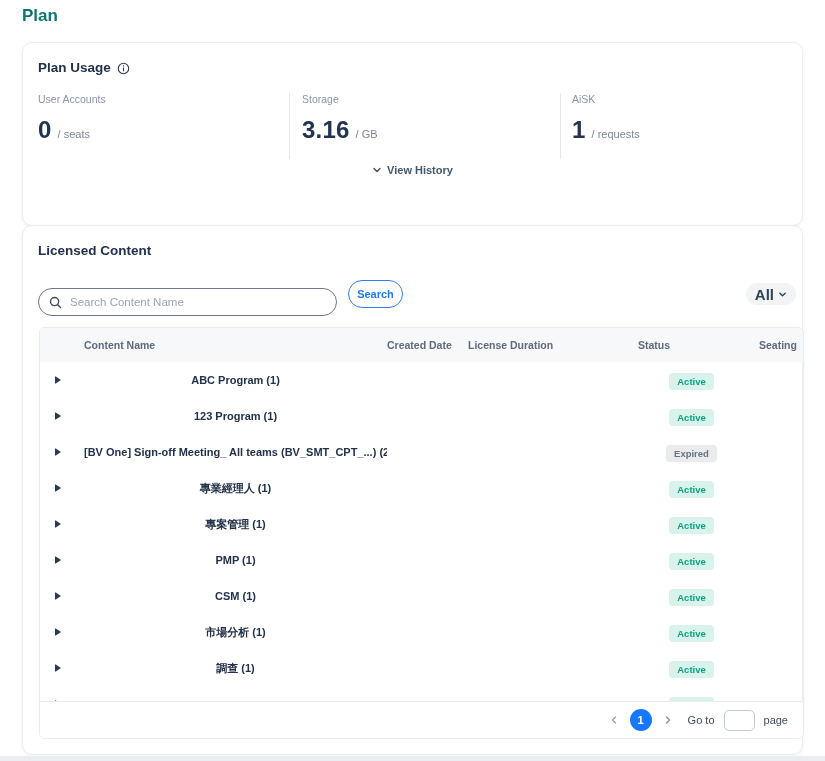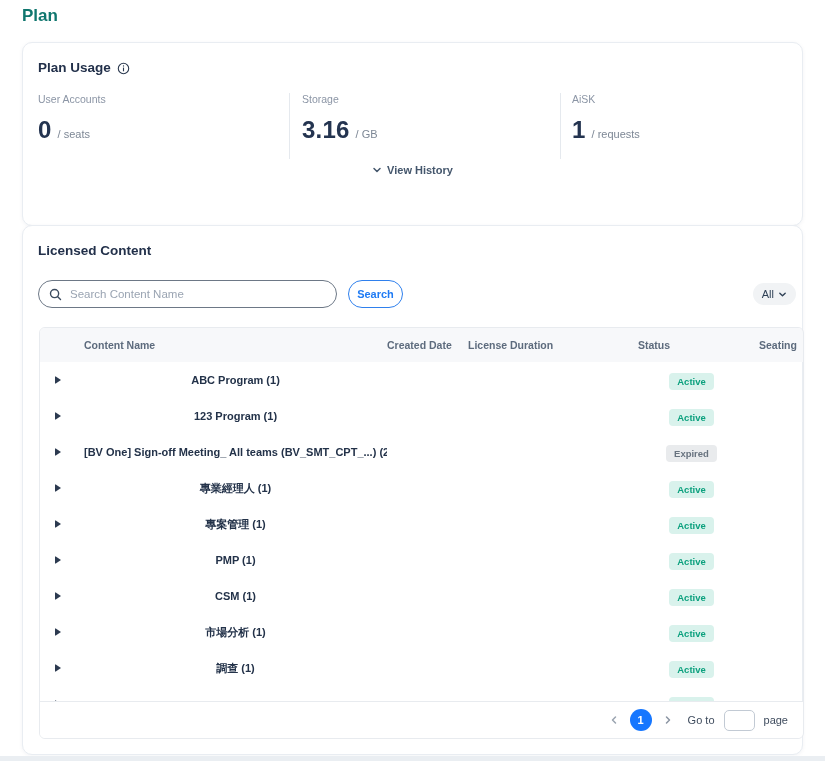--- a/index.html
+++ b/index.html
@@ -49,21 +49,21 @@
 
   .view-history {
     position:absolute; left:0; right:0; top:121px;
     display:flex; justify-content:center; align-items:center; gap:5px;
     cursor:pointer;
   }
   .view-history span { font-size:11px; font-weight:700; color:#44566c; }
 
   
   .search-box {
-    position:absolute; left:15px; top:54px;
+    position:absolute; left:15px; top:62px;
     width:299px; height:28px;
     border:1px solid #6d7886; border-radius:14px;
     display:flex; align-items:center; gap:8px;
     padding:0 10px; background:#fff;
   }
   .search-box input {
     border:none; outline:none; flex:1; font-size:11.5px;
     font-family:"Liberation Sans",sans-serif; color:#34455c; background:transparent;
   }
   .search-box input::placeholder { color:#9aa4b2; }
@@ -76,21 +76,21 @@
     font-family:"Liberation Sans",sans-serif;
     cursor:pointer;
   }
   .all-dropdown {
     position:absolute; right:6px; top:57px;
     height:22px; padding:0 9px;
     background:#f1f3f5; border-radius:11px;
     display:flex; align-items:center; gap:4px;
     cursor:pointer;
   }
-  .all-dropdown span { font-size:11px; font-weight:400; color:#2f4156; }
+  .all-dropdown span { font-size:15px; font-weight:700; color:#2f4156; }
 
   
   .table {
     position:absolute; left:16px; top:101px;
     width:765px; height:412px;
     border:1px solid #e8ebef; border-radius:6px;
     overflow:hidden;
     display:flex; flex-direction:column;
   }
   .thead {

